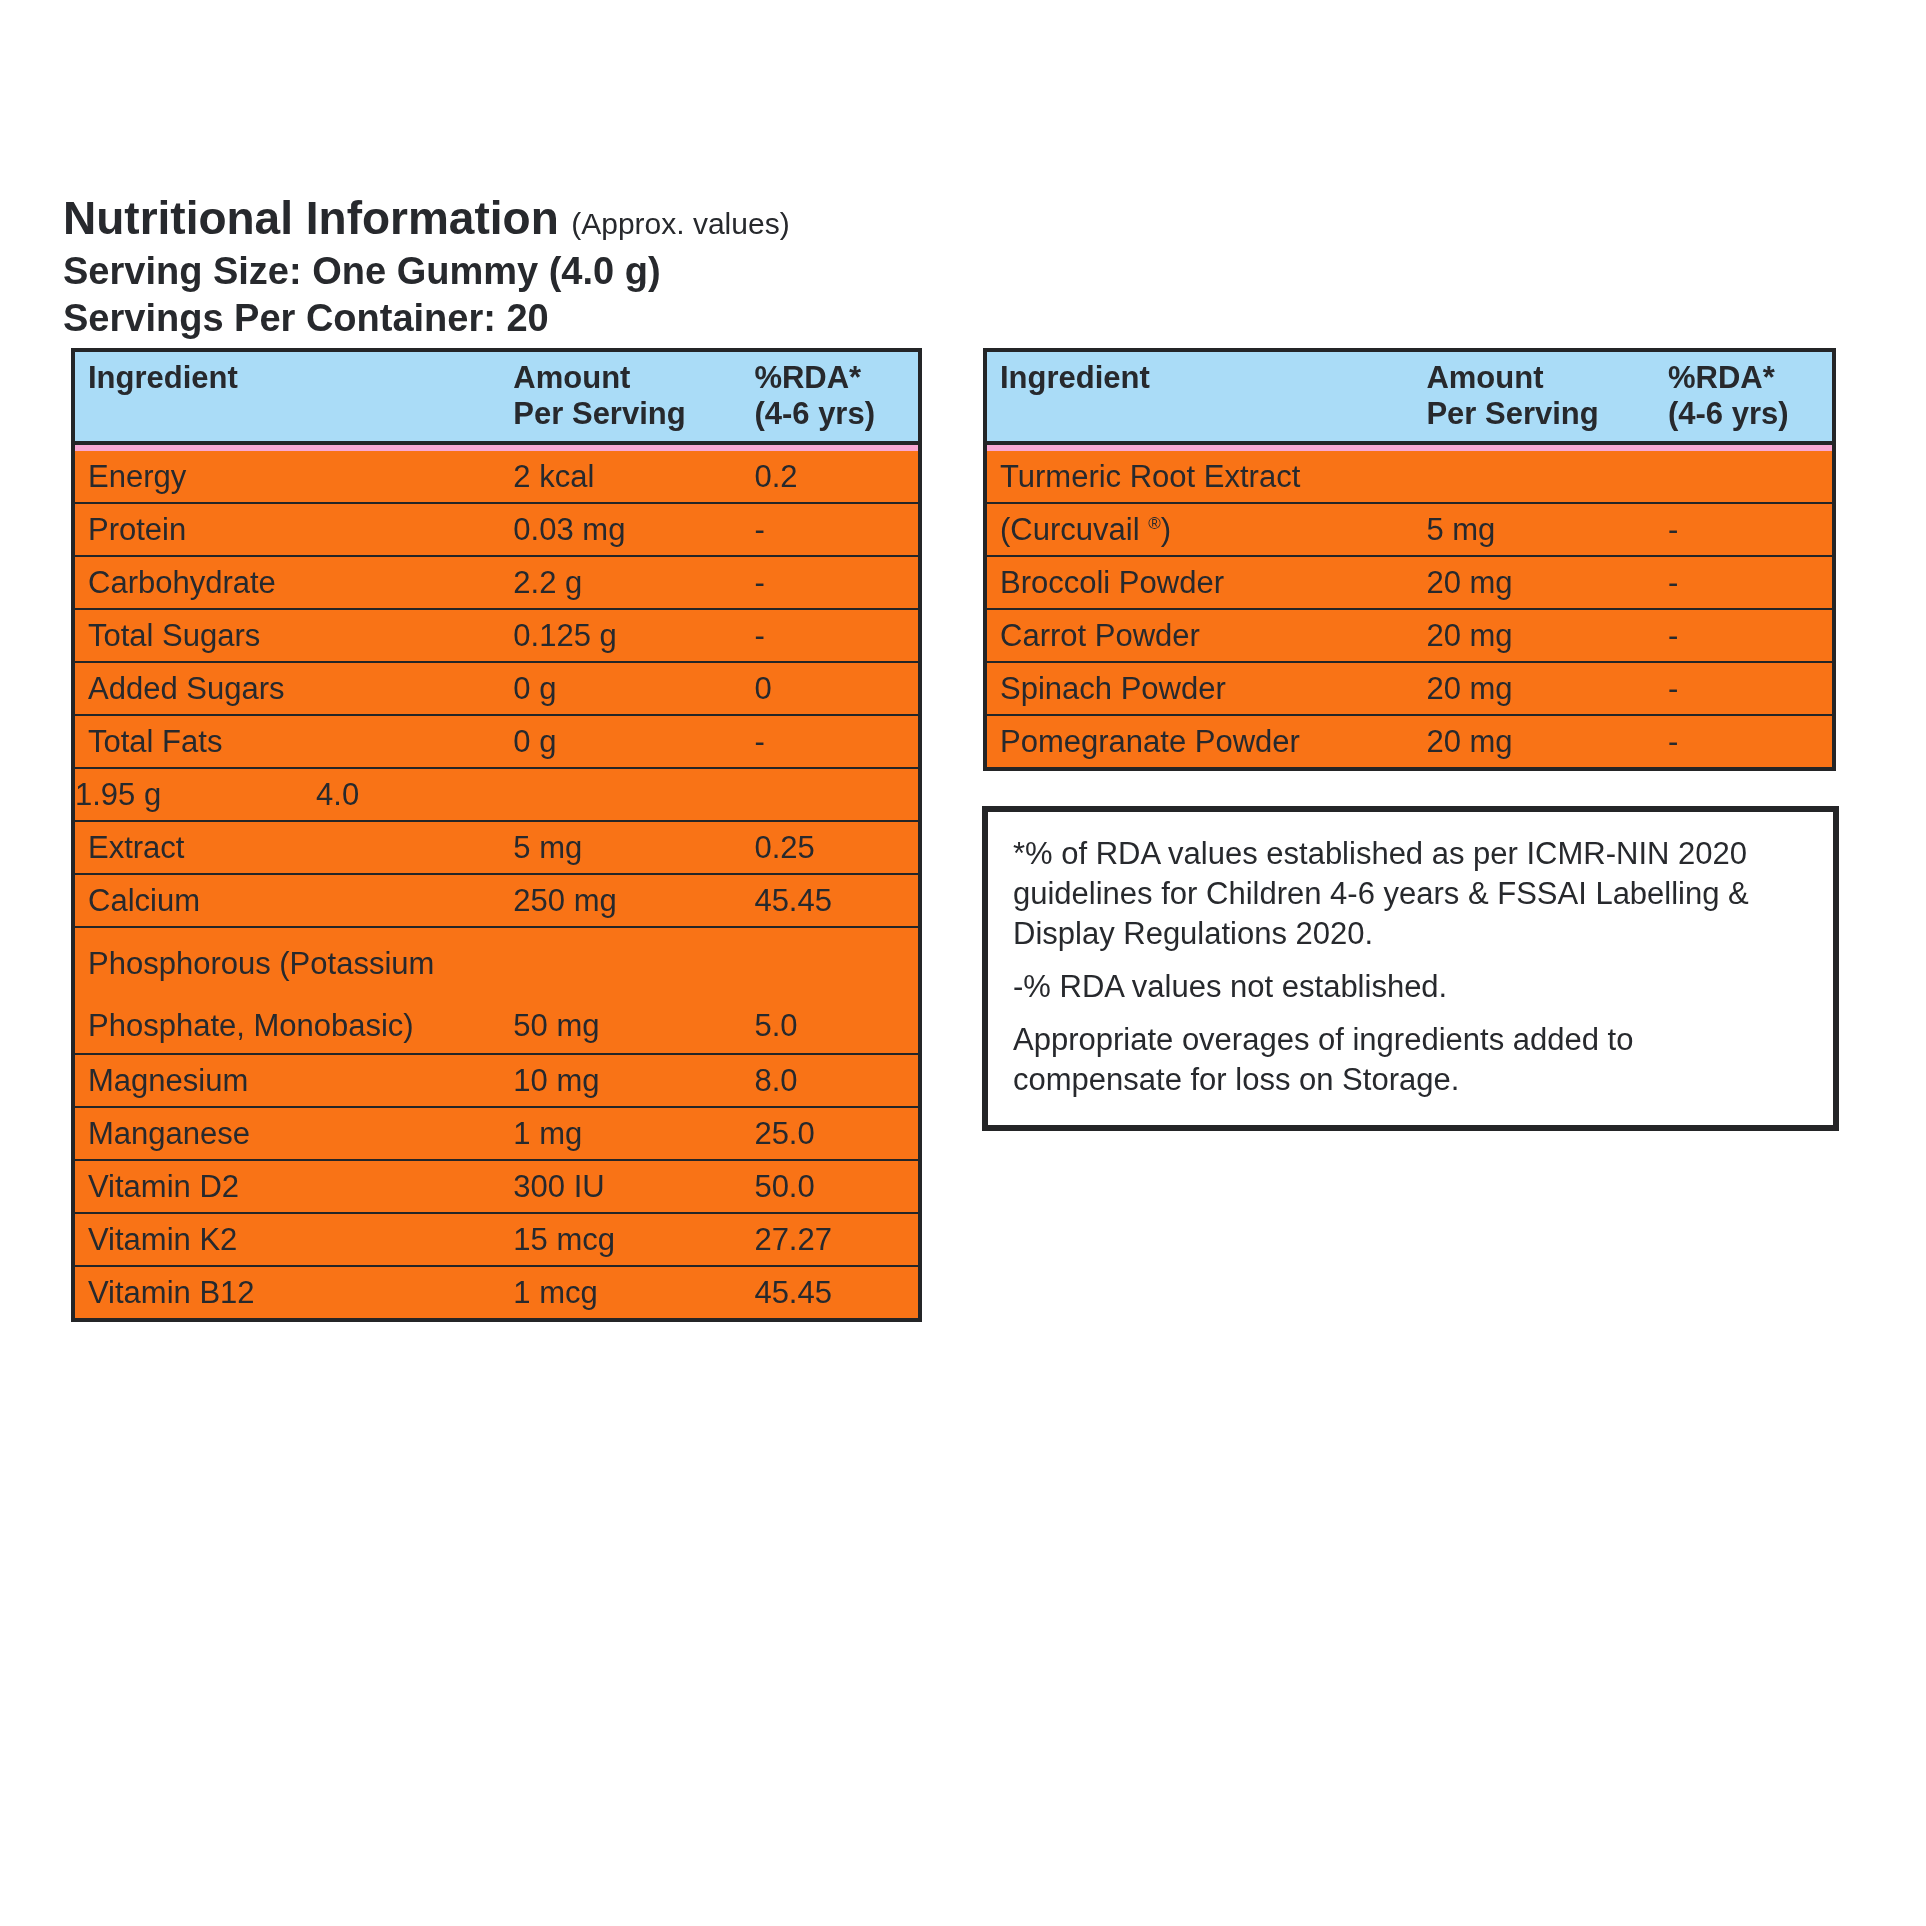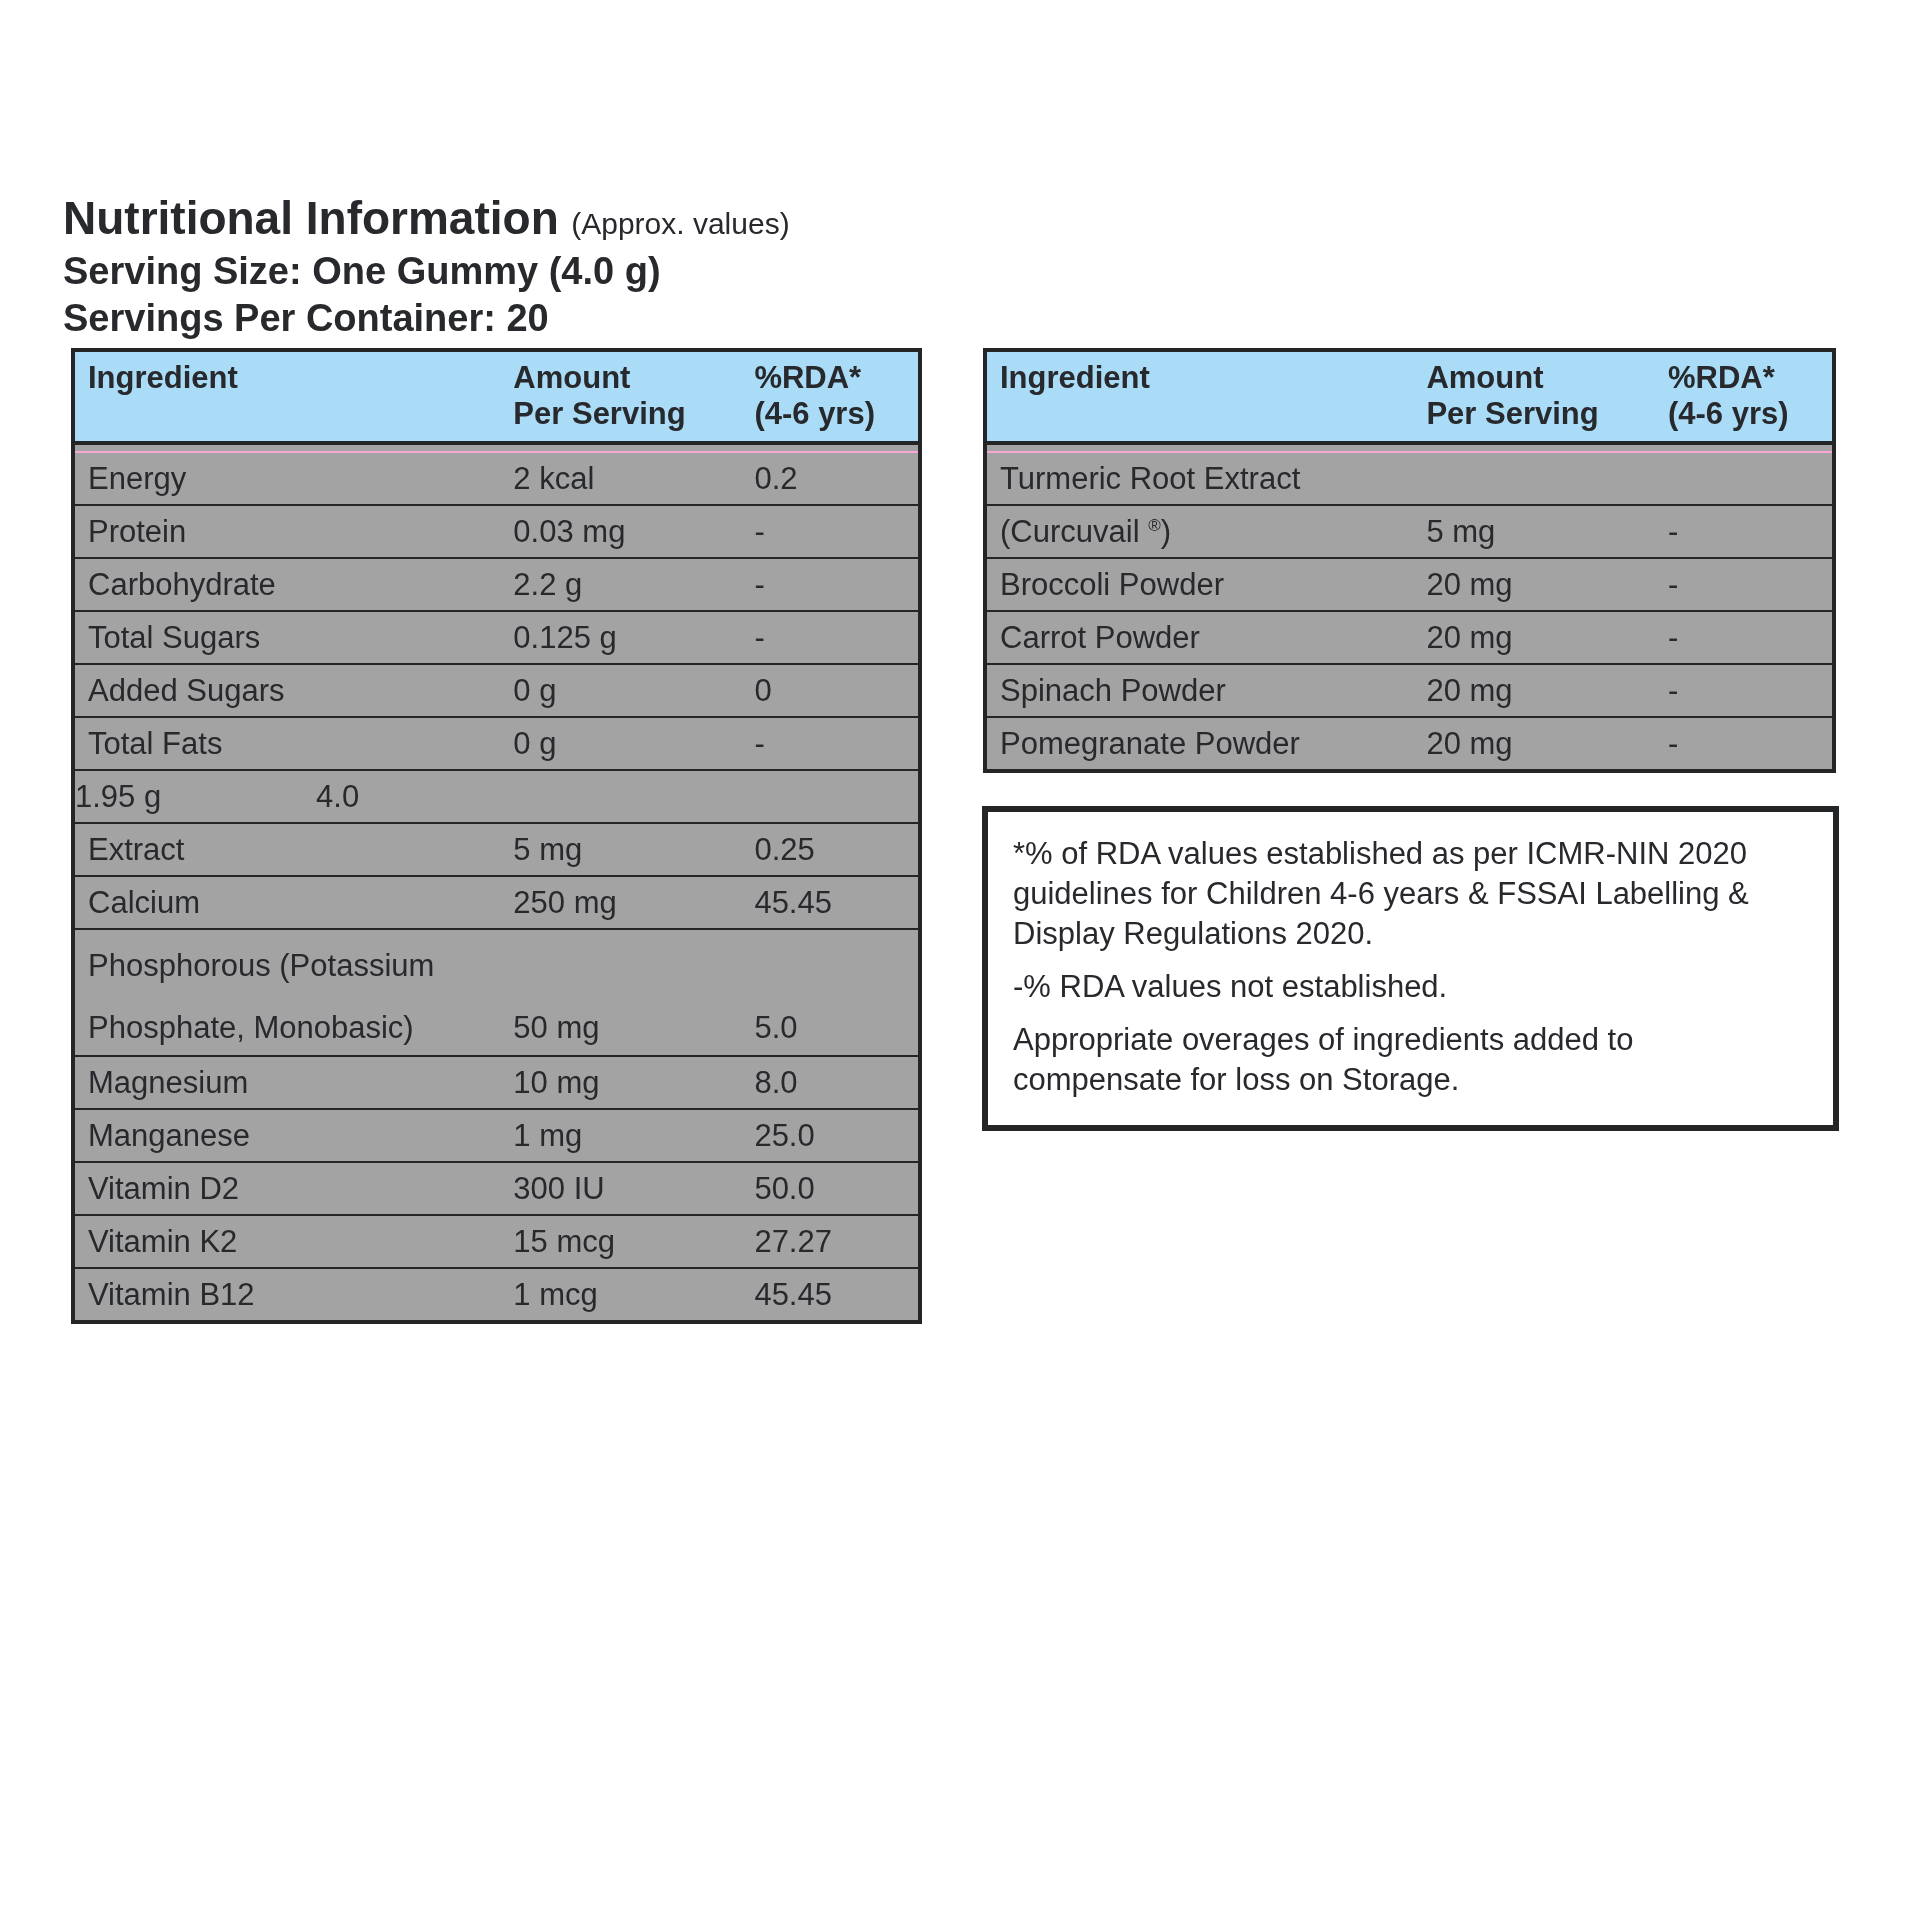--- a/index.html
+++ b/index.html
@@ -7,29 +7,29 @@
     position:relative;width:1927px;height:1508px;background:#ffffff;overflow:hidden;
     font-family:"Liberation Sans", sans-serif;color:#27292d;
   }
   
   .title-block{position:absolute;left:63px;top:194px;}
   .title-line{line-height:1.05;white-space:nowrap;}
   .title{font-size:46px;font-weight:bold;letter-spacing:0px;}
   .title-suffix{font-size:30px;font-weight:normal;margin-left:8px;}
   .subtitle{font-size:38px;line-height:36px;margin-top:11px;font-weight:bold;}
   
-  .ntable{position:absolute;border:4px solid #242527;background:#a3a3a3;box-sizing:border-box;}
+  .ntable{position:absolute;border:4px solid #242527;background:#f97316;box-sizing:border-box;}
   .ntable.left{left:71px;top:348px;width:851px;}
   .ntable.right{left:983px;top:348px;width:853px;}
   .thead{
     display:flex;align-items:flex-start;background:#aadcf7;
     border-bottom:4px solid #242527;
     padding:8px 0 9px 0;font-weight:bold;font-size:31px;line-height:36px;
   }
-  .tbody{border-top:2px solid #f9a8d4;margin-top:6px;}
+  .tbody{border-top:6px solid #f9a8d4;}
   .trow{display:flex;align-items:center;min-height:51px;font-size:31px;line-height:36px;}
   .trow + .trow{border-top:2px solid #242527;}
   .trow.tall{min-height:116px;align-items:flex-end;padding-bottom:9px;}
   .c{box-sizing:border-box;}
   .c.name{width:52%;padding-left:13px;padding-right:6px;}
   .c.amt{width:28%;padding-right:6px;}
   .c.rda{width:20%;padding-left:5px;padding-right:8px;}
   .l2{margin-top:26px;}
   sup.reg{font-size:17px;vertical-align:super;line-height:0;}
   

